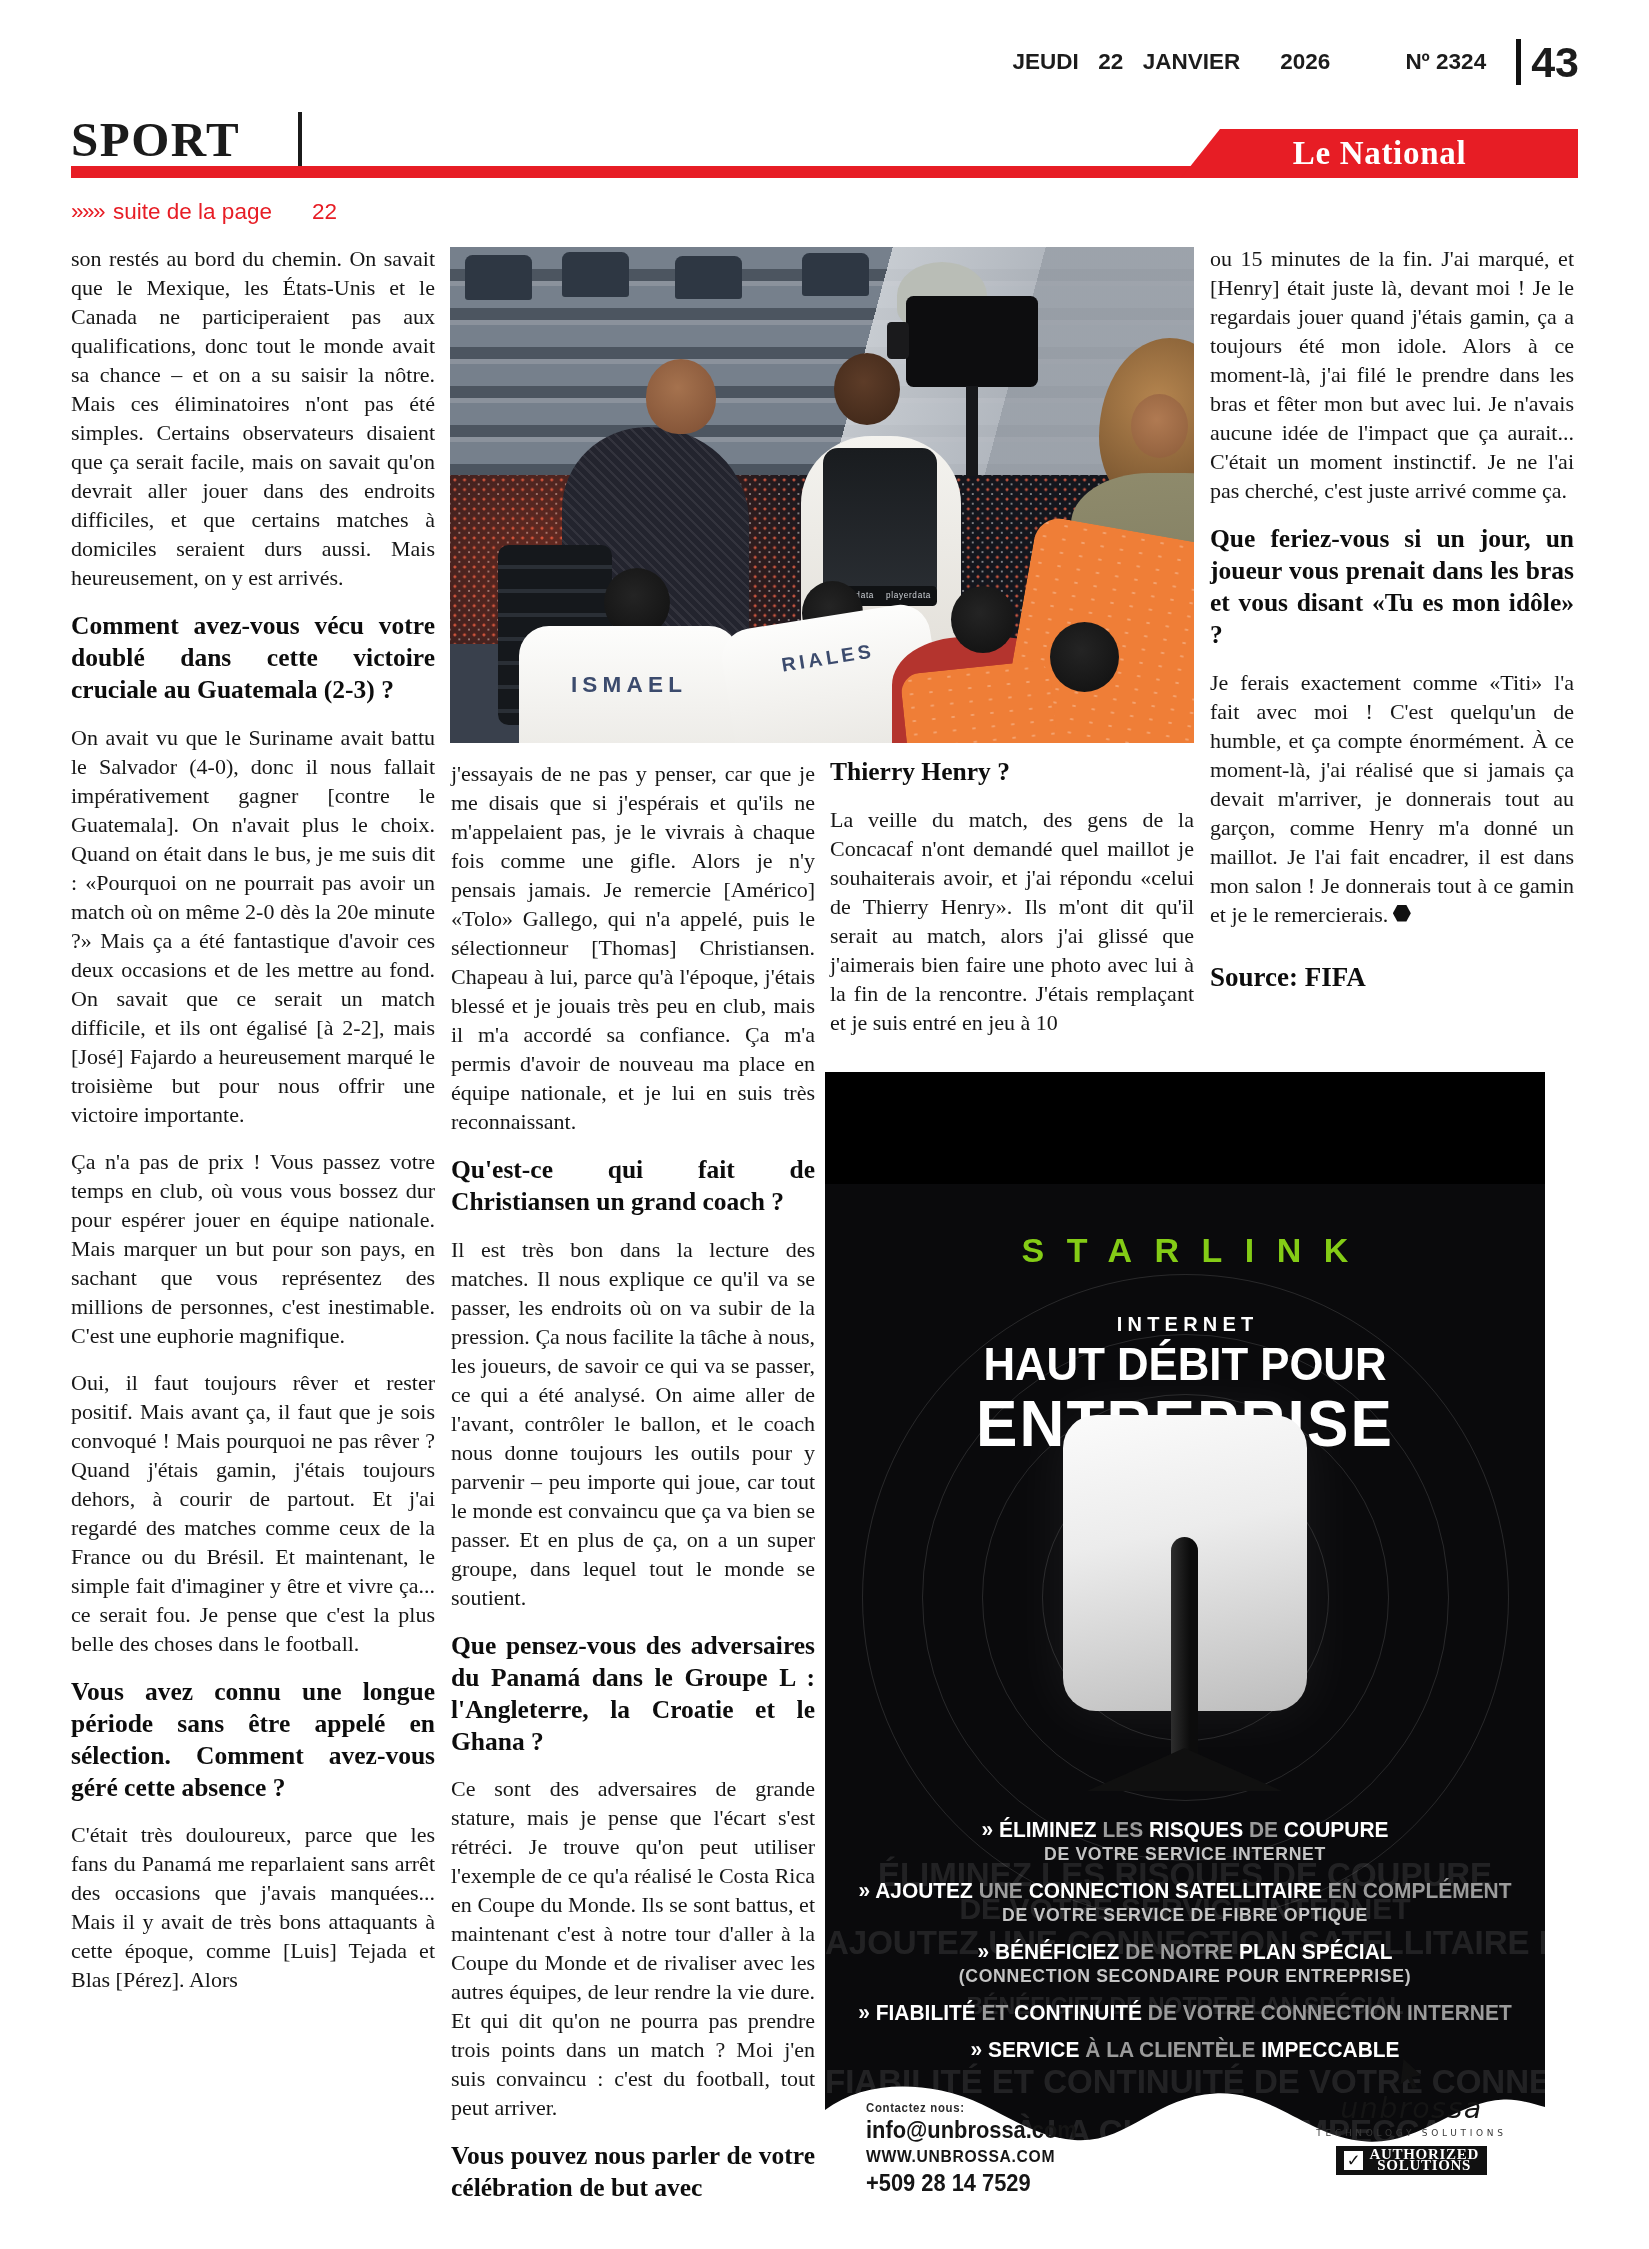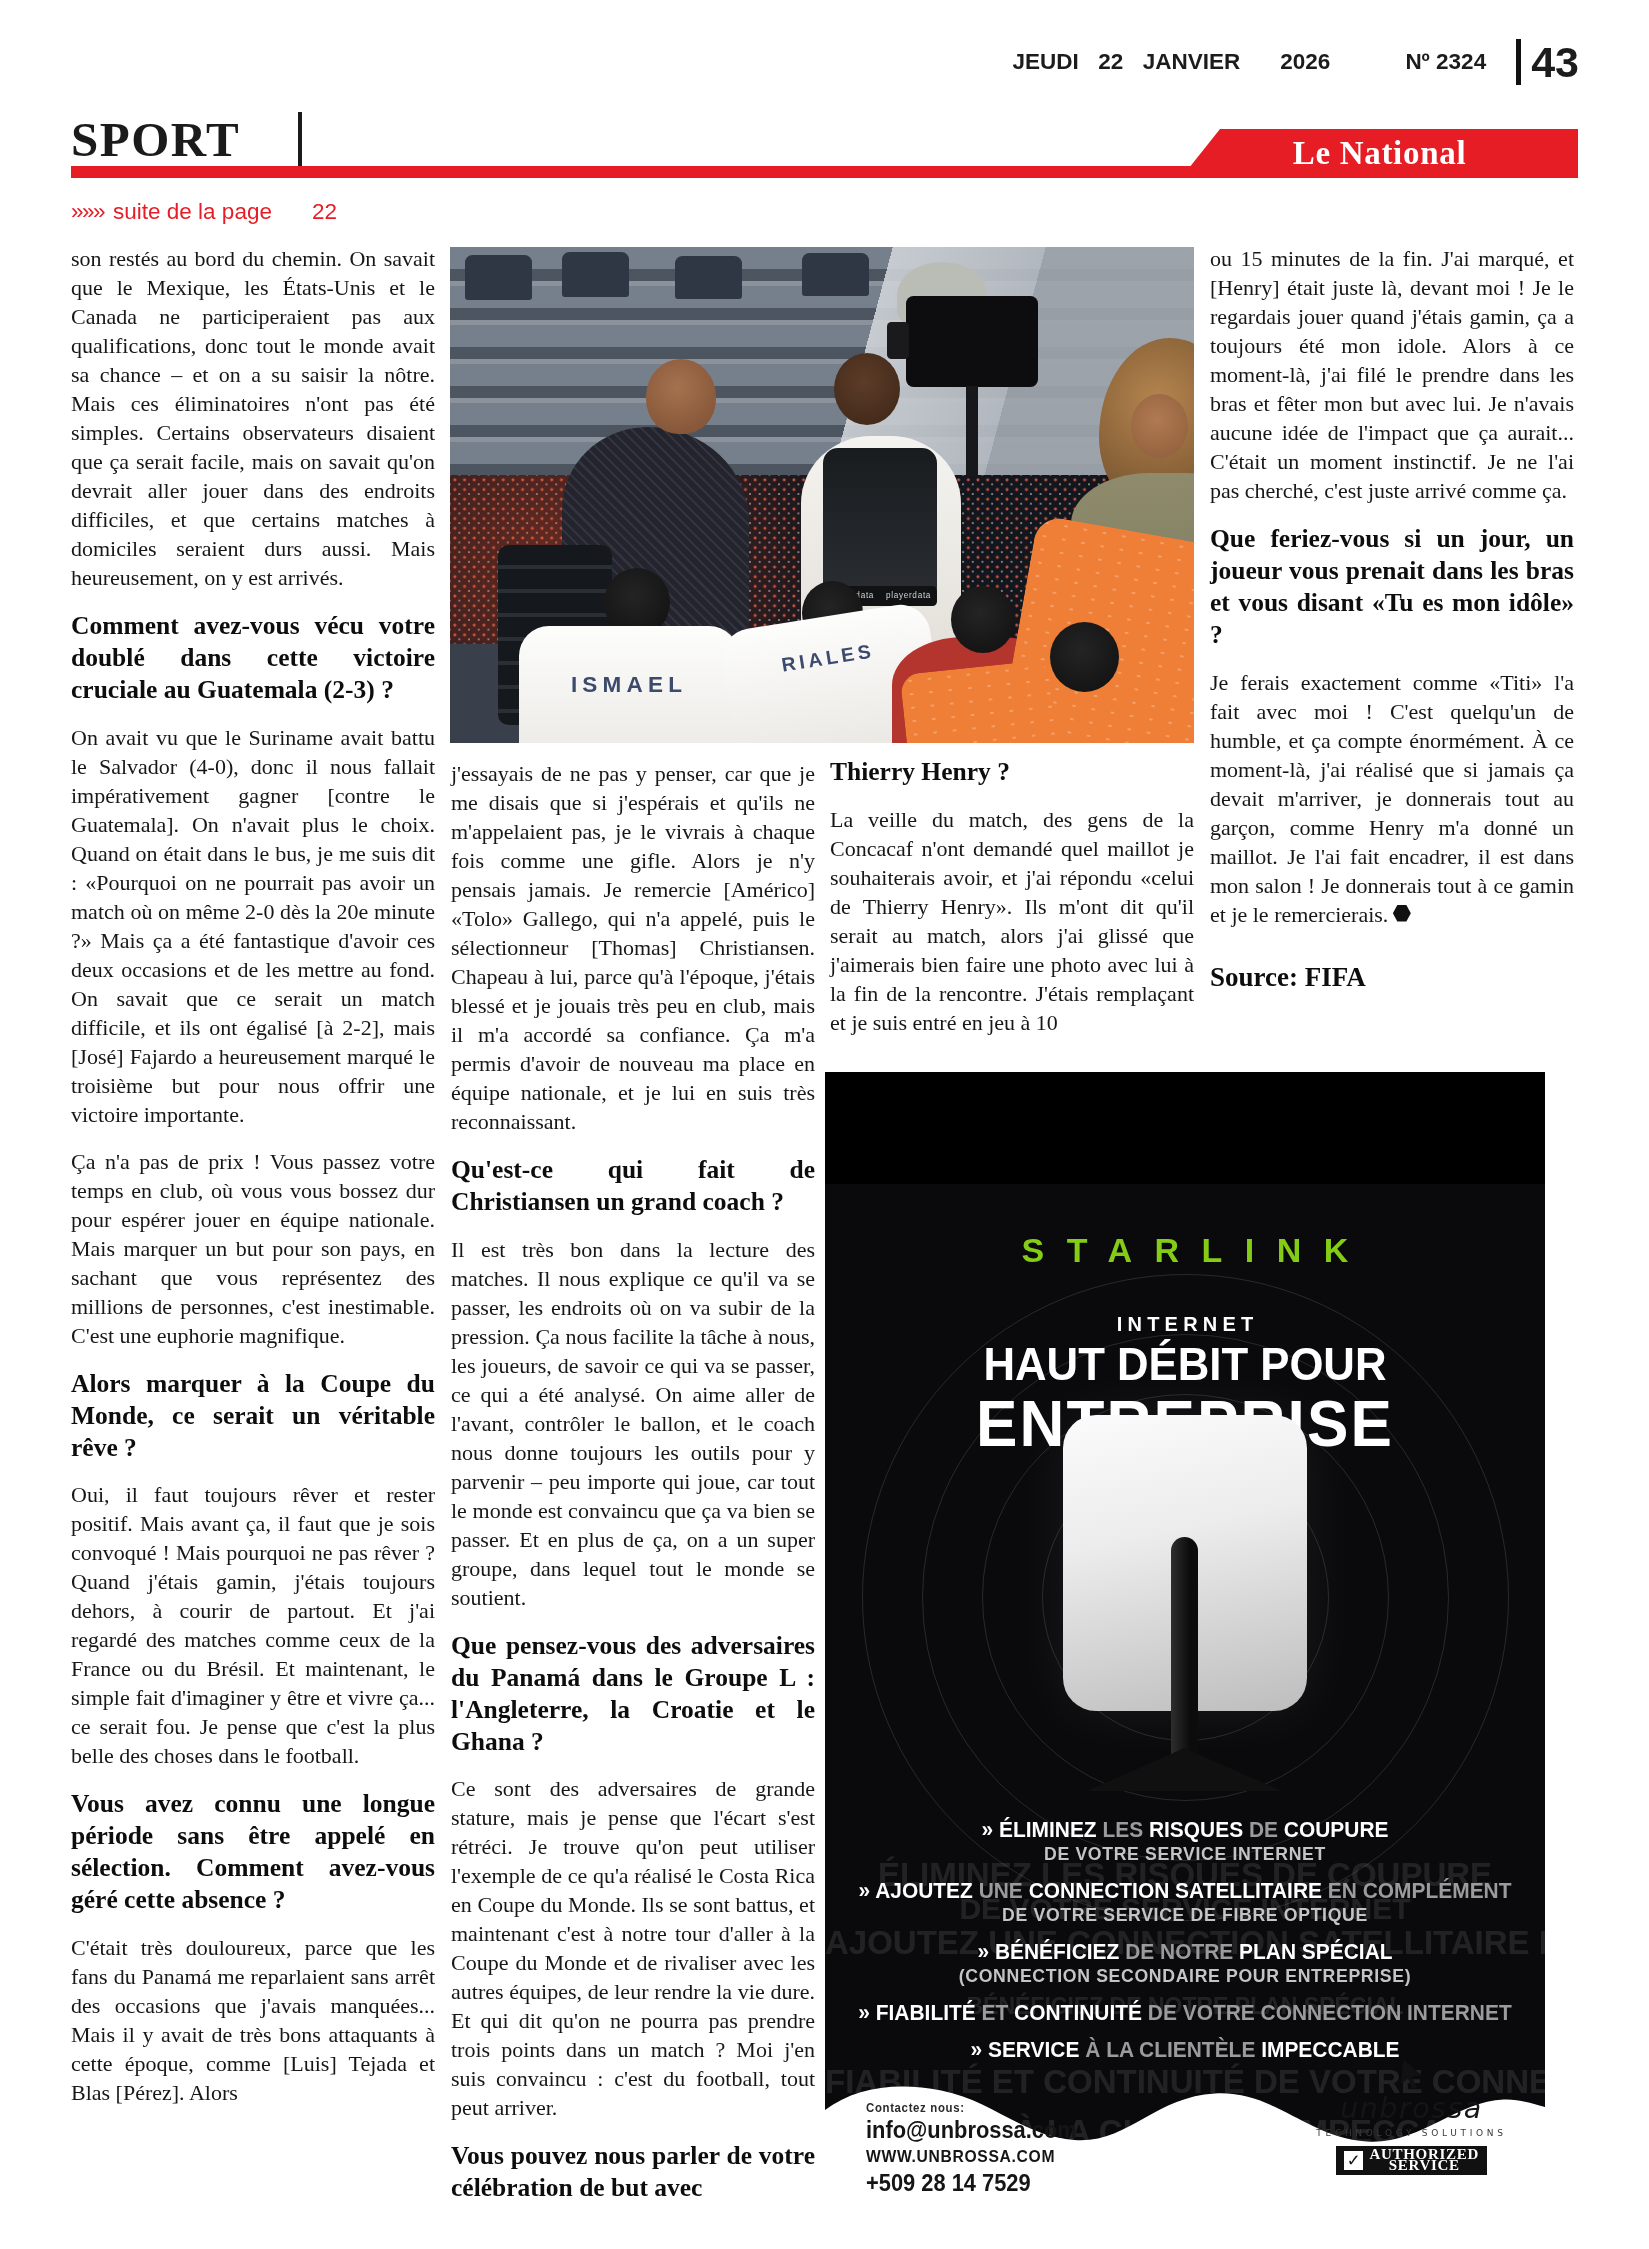--- a/index.html
+++ b/index.html
@@ -184,21 +184,20 @@
     <div class="fig ph-bib" style="left:567px;top:288px;width:255px;height:225px;border-radius:25.5px;transform:rotate(10deg);"></div>
     <div class="fig ph-head-dark" style="left:600px;top:375px;width:69px;height:70px;"></div>
     <div class="fig ph-bib" style="left:454px;top:420px;width:150px;height:90px;border-radius:19.5px;transform:rotate(-6deg);"></div>
   </div>
 
   <div class="col" id="col1">
     <p>son restés au bord du chemin. On savait que le Mexique, les États-Unis et le Canada ne participeraient pas aux qualifications, donc tout le monde avait sa chance – et on a su saisir la nôtre. Mais ces éliminatoires n'ont pas été simples. Certains observateurs disaient que ça serait facile, mais on savait qu'on devrait aller jouer dans des endroits difficiles, et que certains matches à domiciles seraient durs aussi. Mais heureusement, on y est arrivés.</p>
     <h3>Comment avez-vous vécu votre doublé dans cette victoire cruciale au Guatemala (2-3) ?</h3>
     <p>On avait vu que le Suriname avait battu le Salvador (4-0), donc il nous fallait impérativement gagner [contre le Guatemala]. On n'avait plus le choix. Quand on était dans le bus, je me suis dit : «Pourquoi on ne pourrait pas avoir un match où on même 2-0 dès la 20e minute ?» Mais ça a été fantastique d'avoir ces deux occasions et de les mettre au fond. On savait que ce serait un match difficile, et ils ont égalisé [à 2-2], mais [José] Fajardo a heureusement marqué le troisième but pour nous offrir une victoire importante.</p>
     <p>Ça n'a pas de prix ! Vous passez votre temps en club, où vous vous bossez dur pour espérer jouer en équipe nationale. Mais marquer un but pour son pays, en sachant que vous représentez des millions de personnes, c'est inestimable. C'est une euphorie magnifique.</p>
-    <h3>Alors marquer à la Coupe du Monde, ce serait un véritable rêve ?</h3>
     <p>Oui, il faut toujours rêver et rester positif. Mais avant ça, il faut que je sois convoqué ! Mais pourquoi ne pas rêver ? Quand j'étais gamin, j'étais toujours dehors, à courir de partout. Et j'ai regardé des matches comme ceux de la France ou du Brésil. Et maintenant, le simple fait d'imaginer y être et vivre ça... ce serait fou. Je pense que c'est la plus belle des choses dans le football.</p>
     <h3>Vous avez connu une longue période sans être appelé en sélection. Comment avez-vous géré cette absence ?</h3>
     <p>C'était très douloureux, parce que les fans du Panamá me reparlaient sans arrêt des occasions que j'avais manquées... Mais il y avait de très bons attaquants à cette époque, comme [Luis] Tejada et Blas [Pérez]. Alors</p>
   </div>
 
   <div class="col" id="col2">
     <p>j'essayais de ne pas y penser, car que je me disais que si j'espérais et qu'ils ne m'appelaient pas, je le vivrais à chaque fois comme une gifle. Alors je n'y pensais jamais. Je remercie [Américo] «Tolo» Gallego, qui n'a appelé, puis le sélectionneur [Thomas] Christiansen. Chapeau à lui, parce qu'à l'époque, j'étais blessé et je jouais très peu en club, mais il m'a accordé sa confiance. Ça m'a permis d'avoir de nouveau ma place en équipe nationale, et je lui en suis très reconnaissant.</p>
     <h3>Qu'est-ce qui fait de Christiansen un grand coach ?</h3>
     <p>Il est très bon dans la lecture des matches. Il nous explique ce qu'il va se passer, les endroits où on va subir de la pression. Ça nous facilite la tâche à nous, les joueurs, de savoir ce qui va se passer, ce qui a été analysé. On aime aller de l'avant, contrôler le ballon, et le coach nous donne toujours les outils pour y parvenir – peu importe qui joue, car tout le monde est convaincu que ça va bien se passer. Et en plus de ça, on a un super groupe, dans lequel tout le monde se soutient.</p>
     <h3>Que pensez-vous des adversaires du Panamá dans le Groupe L : l'Angleterre, la Croatie et le Ghana ?</h3>
@@ -284,20 +283,20 @@
     <div class="ad-logo">
       <svg width="25.5" height="30" viewBox="0 0 34 40">
         <polygon points="6,0 30,22 17,24 24,38 18,40 12,26 2,34" fill="#111"></polygon>
       </svg>
       <div class="nm">unbrossa</div>
       <div class="tg">TECHNOLOGY SOLUTIONS</div>
       <div class="badge">
         <span class="chk">✓</span>
         <span class="bt">
           <span>AUTHORIZED</span><br>
-          <span>SERVICE</span>
+          <span>SOLUTIONS</span>
         </span>
       </div>
     </div>
   </div>
 
 </div>
 
 
 </body></html>

